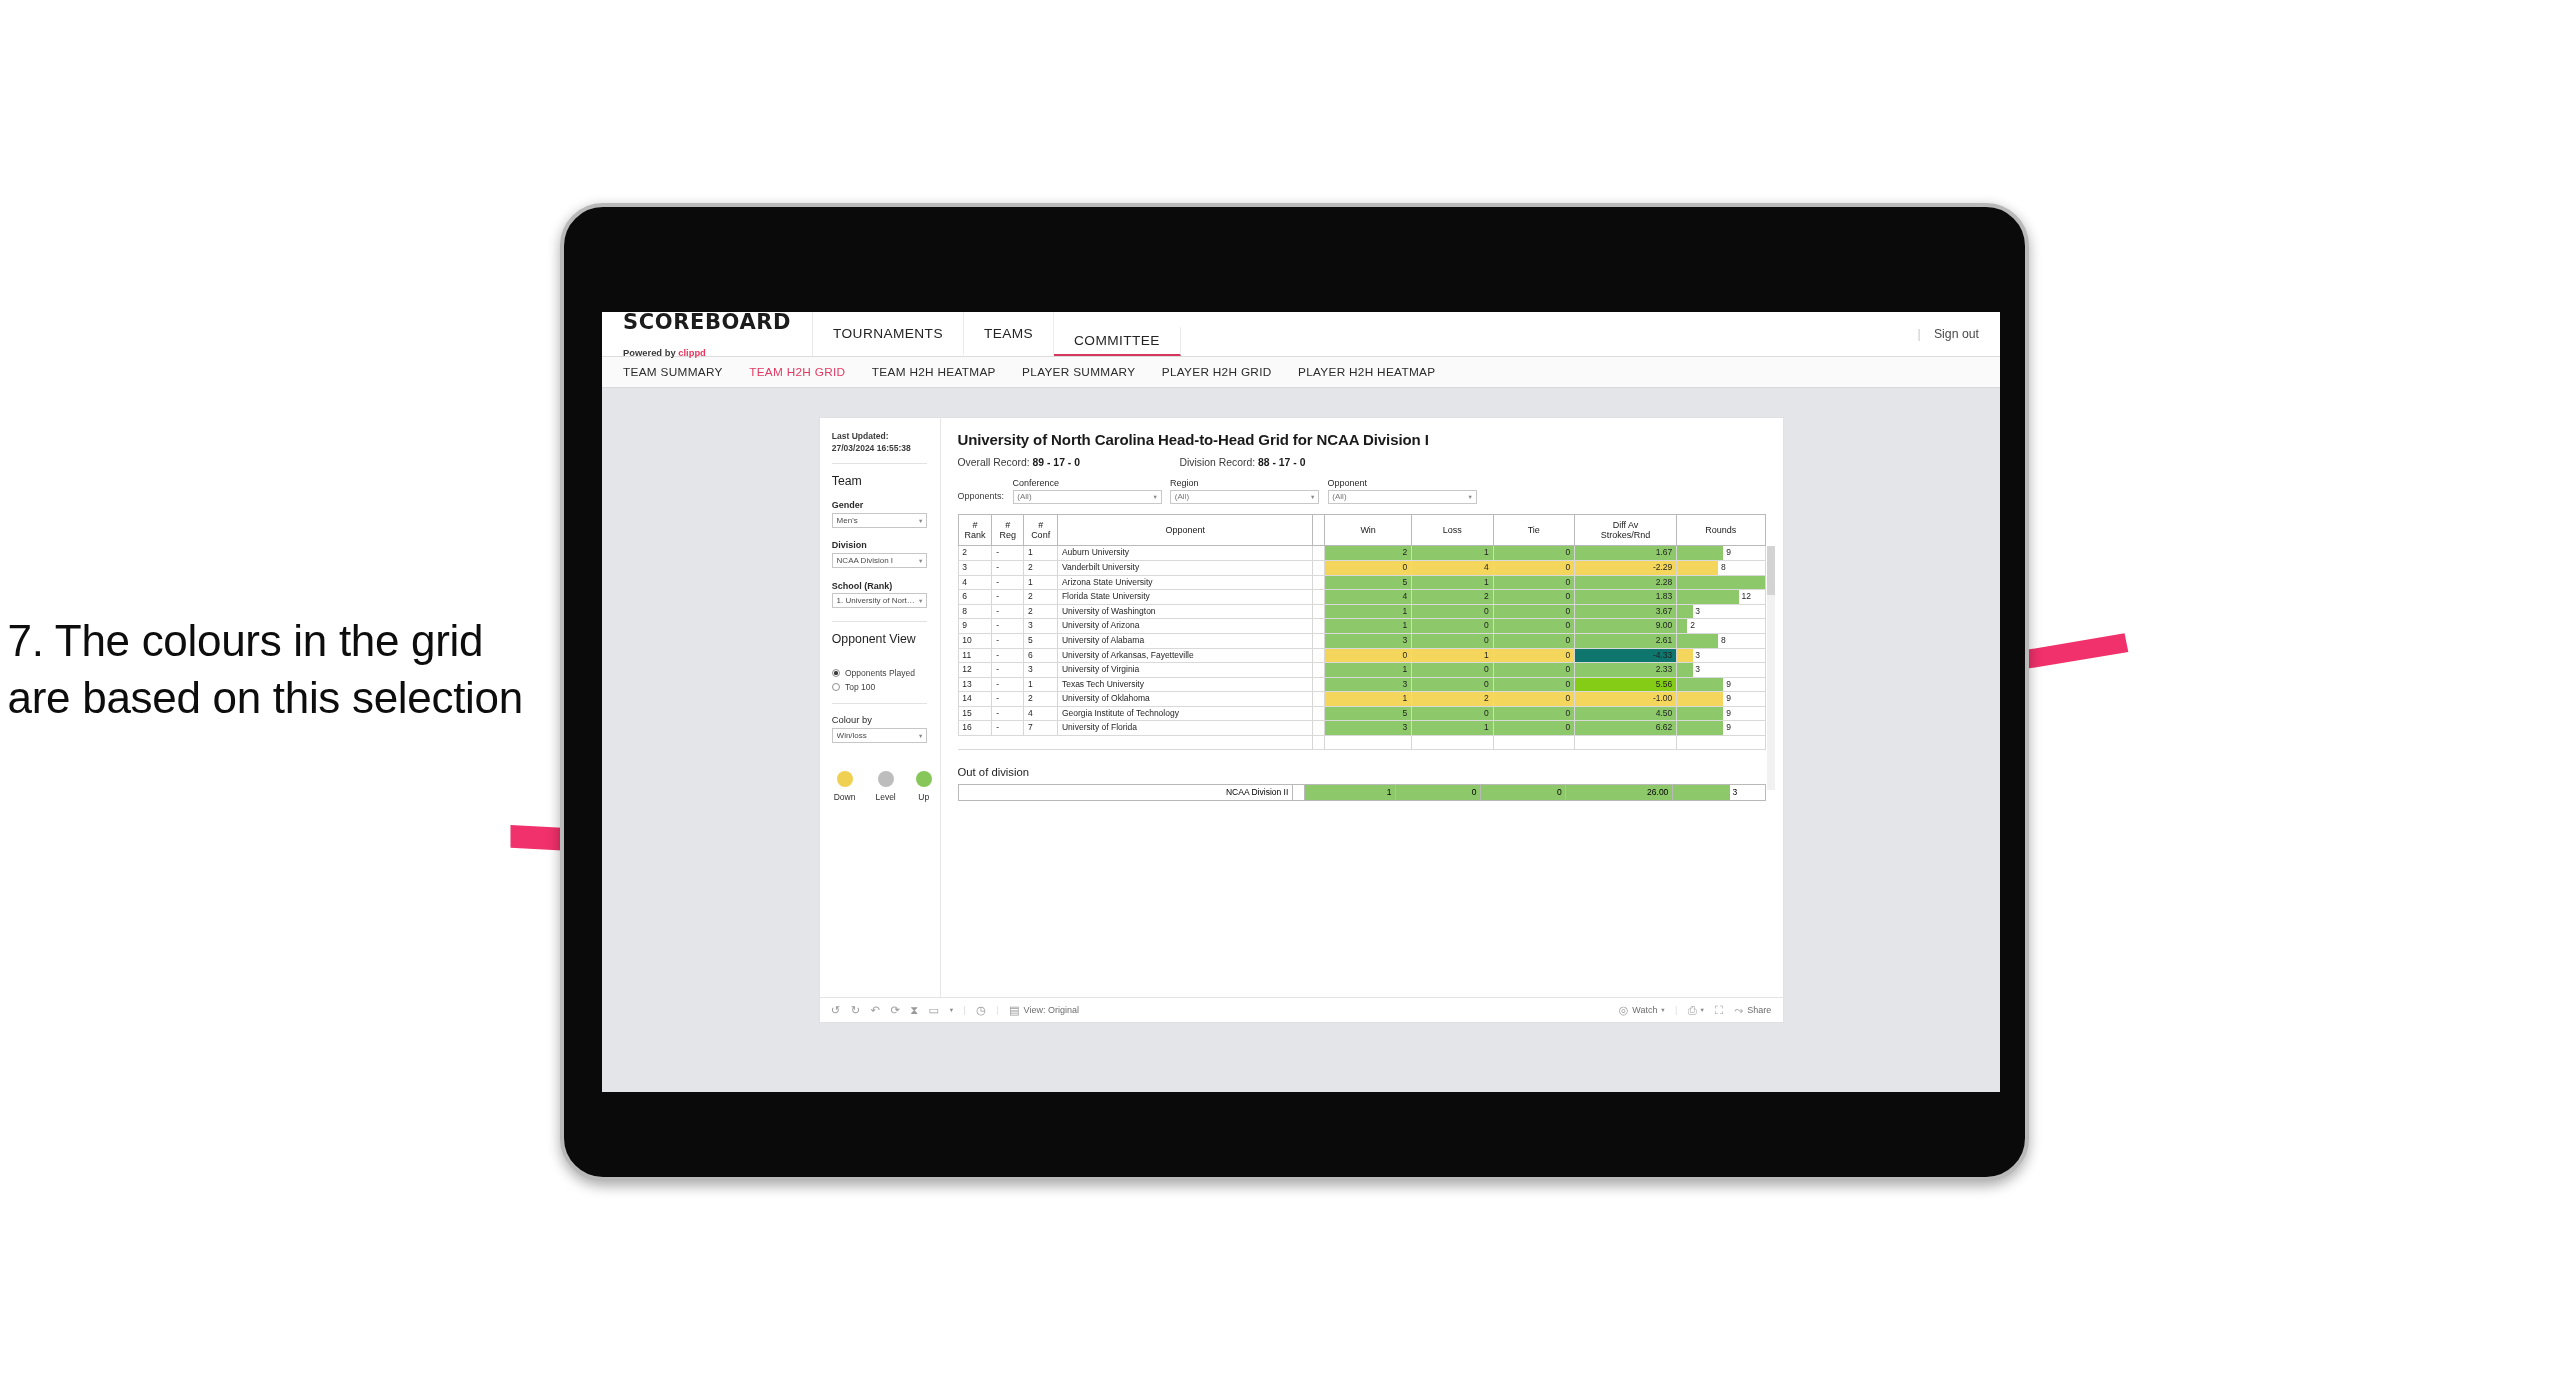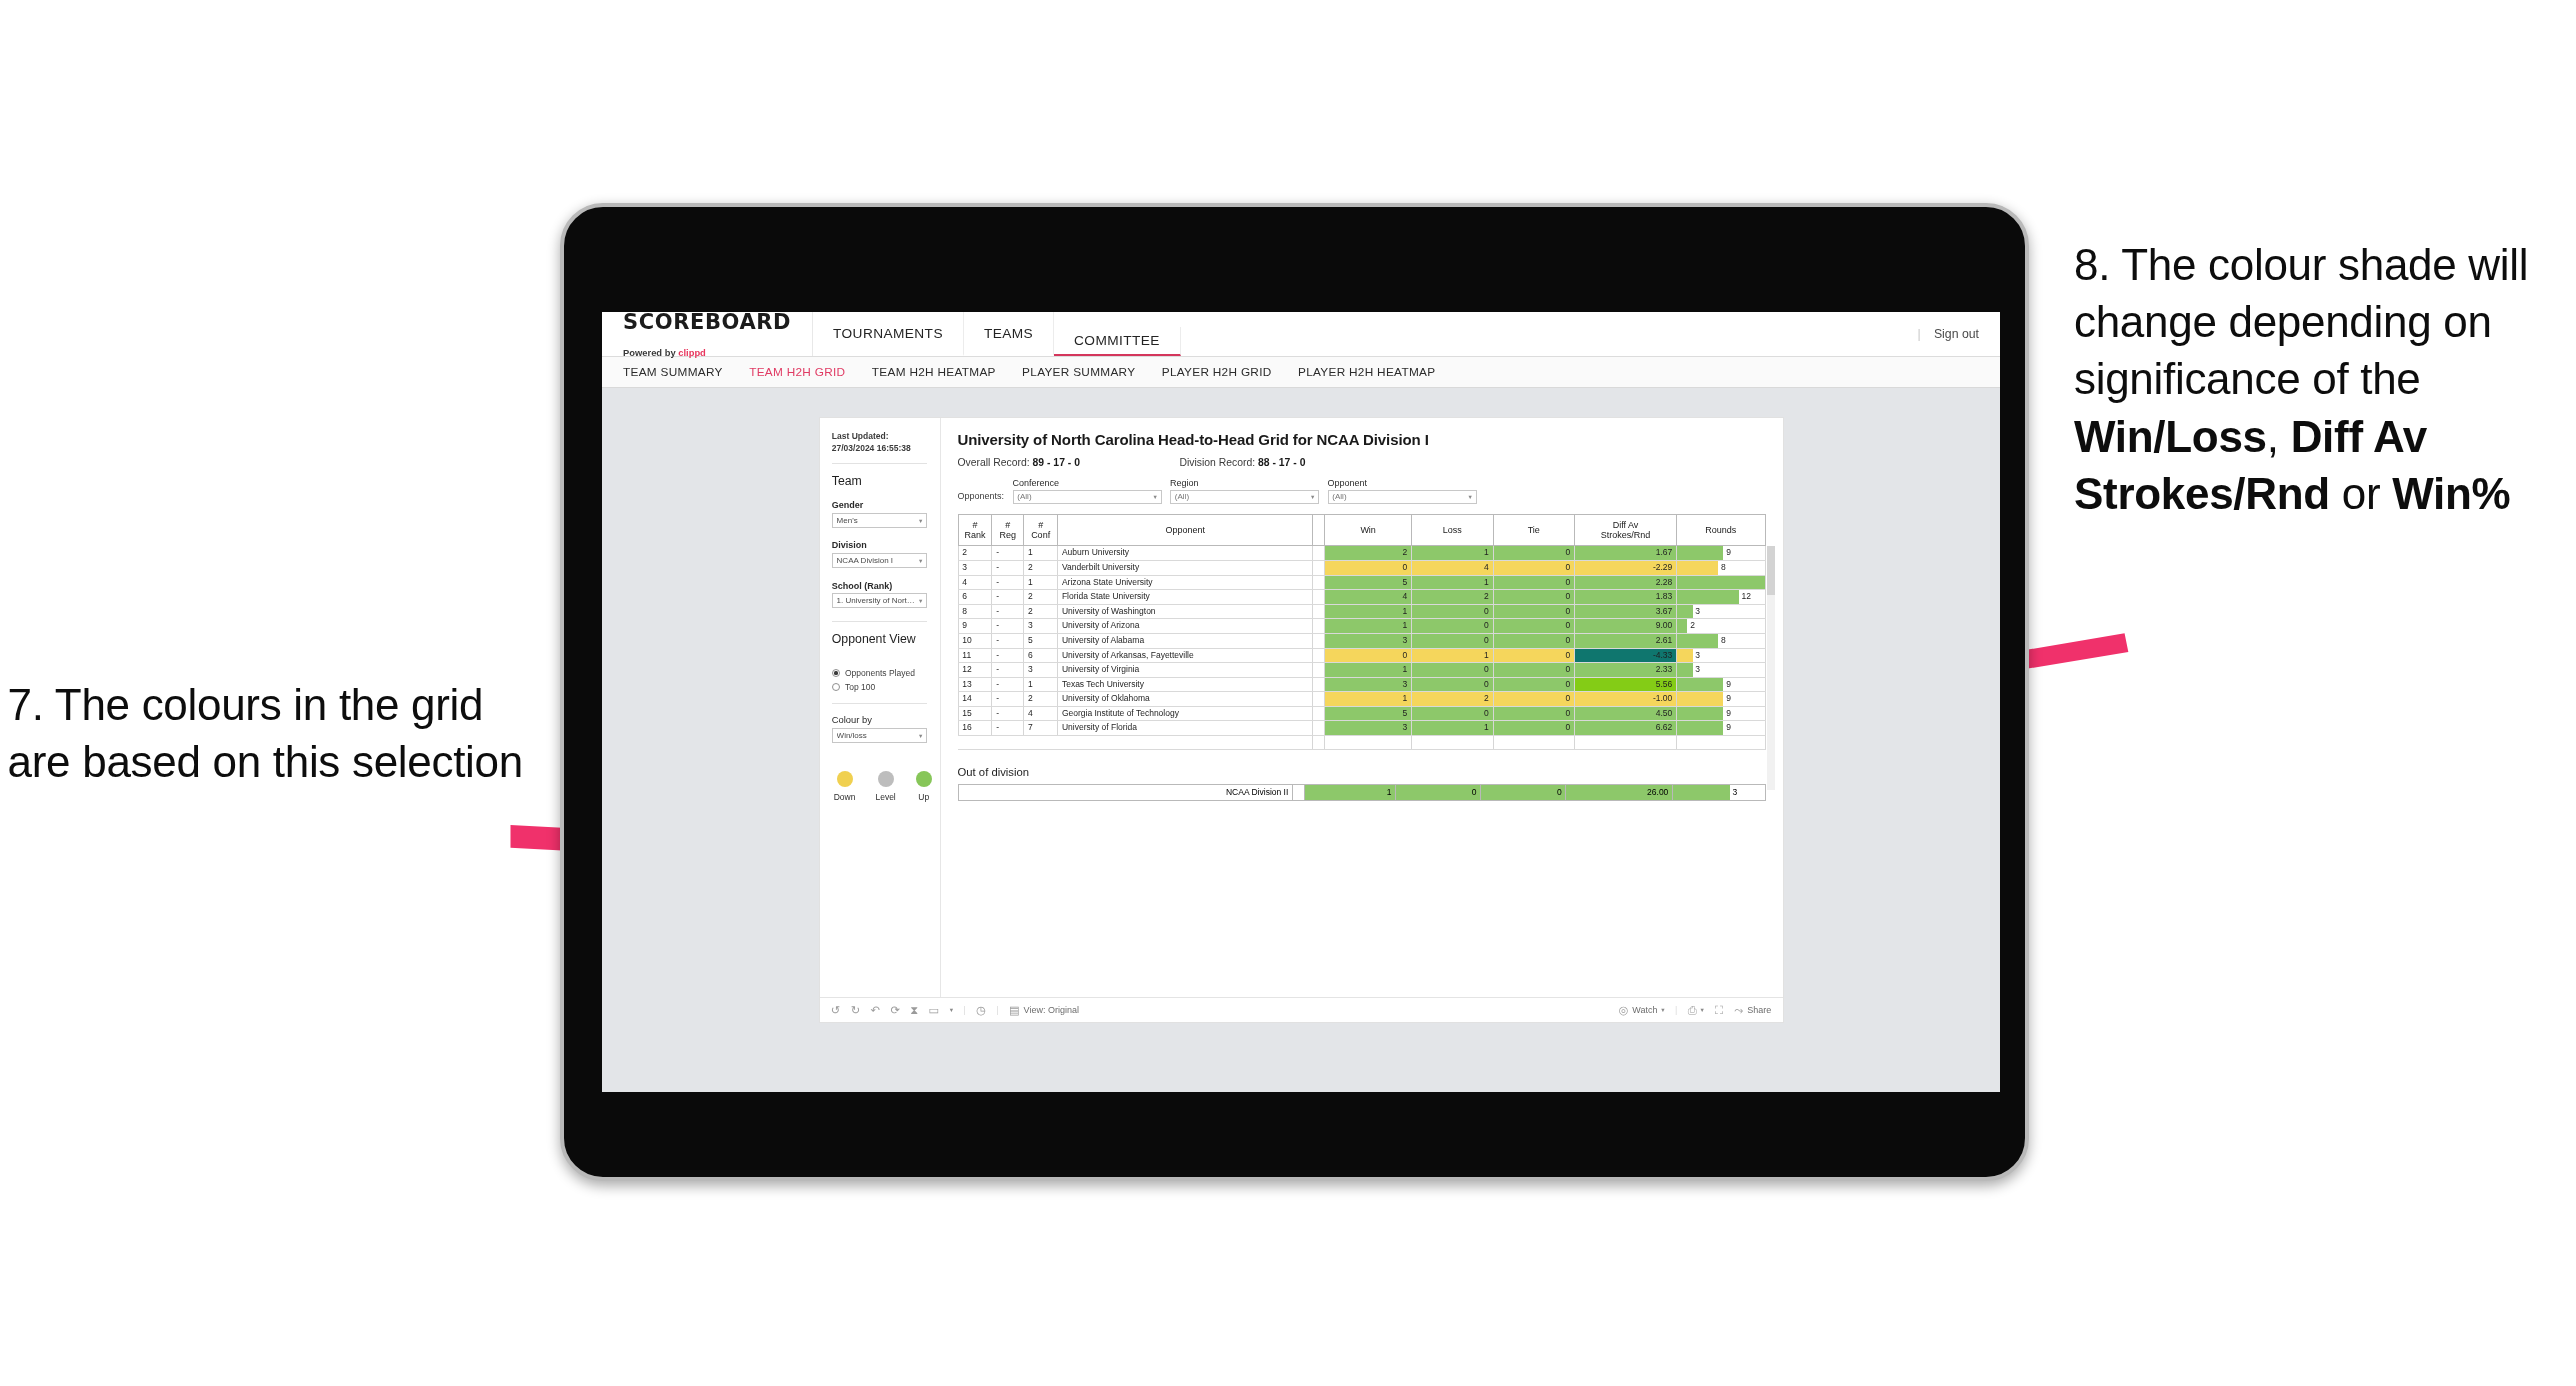--- a/index.html
+++ b/index.html
@@ -14,21 +14,21 @@
   
   .anno {
     position: absolute;
     color: #0d0d0d;
     font-family: "Liberation Sans", sans-serif;
     font-size: 44px;
     line-height: 1.30;
     letter-spacing: -0.3px;
   }
   .anno b { font-weight: 700; }
-  #anno-left  { left: 7.6px;  top: 676px; width: 529px; }
+  #anno-left  { left: 7.6px;  top: 612px; width: 529px; }
   #anno-right { left: 2074px; top: 236px; width: 500px; }
 
   .arrow-svg { position: absolute; overflow: visible; pointer-events: none; }
 
   
   #tablet {
     position: absolute; left: 560px; top: 203px;
     width: 1469px; height: 978px;
     background: #0a0a0a;
     border-radius: 43px;
@@ -196,23 +196,20 @@
   <div class="anno" id="anno-left">
     <span>7. The colours in the grid are based on this selection</span>
   </div>
 
   <svg class="arrow-svg" style="left:510px; top:793px;" width="397" height="132" viewBox="0 0 420 140">
     <g fill="#F0316B">
       <polygon points="0,34 300,50 300,30 360,62 300,94 300,74 0,58"></polygon>
     </g>
   </svg>
 
-  <div class="anno" id="anno-right">
-    <span>8. The colour shade will change depending on significance of the </span><b>Win/Loss</b><span>, </span><b>Diff Av Strokes/Rnd</b><span> or </span><b>Win%</b>
-  </div>
 
   <svg class="arrow-svg" style="left:1681px; top:633px;" width="453" height="123" viewBox="0 0 480 130">
     <g fill="#F0316B">
       <polygon points="470,0 58,70 62,50 0,78 56,110 50,90 474,20"></polygon>
     </g>
   </svg>
 
   <div id="tablet">
     <div id="screen">
 

